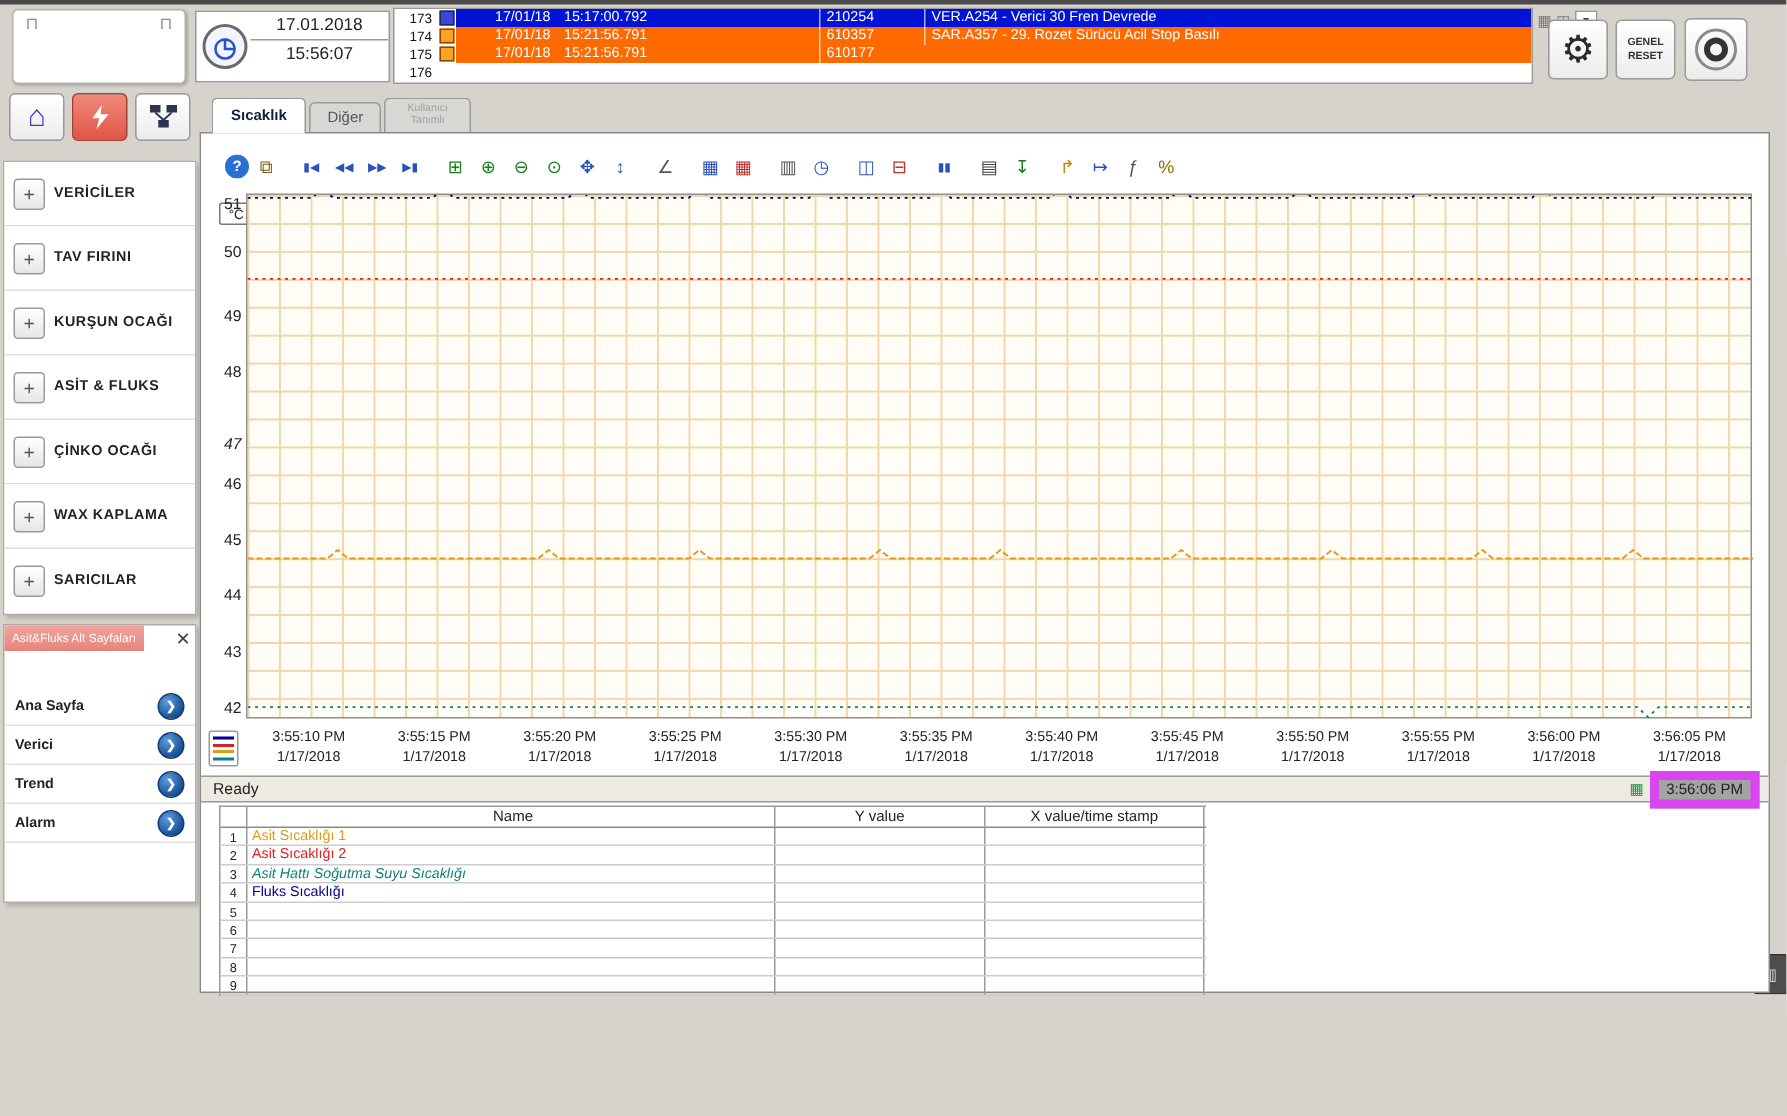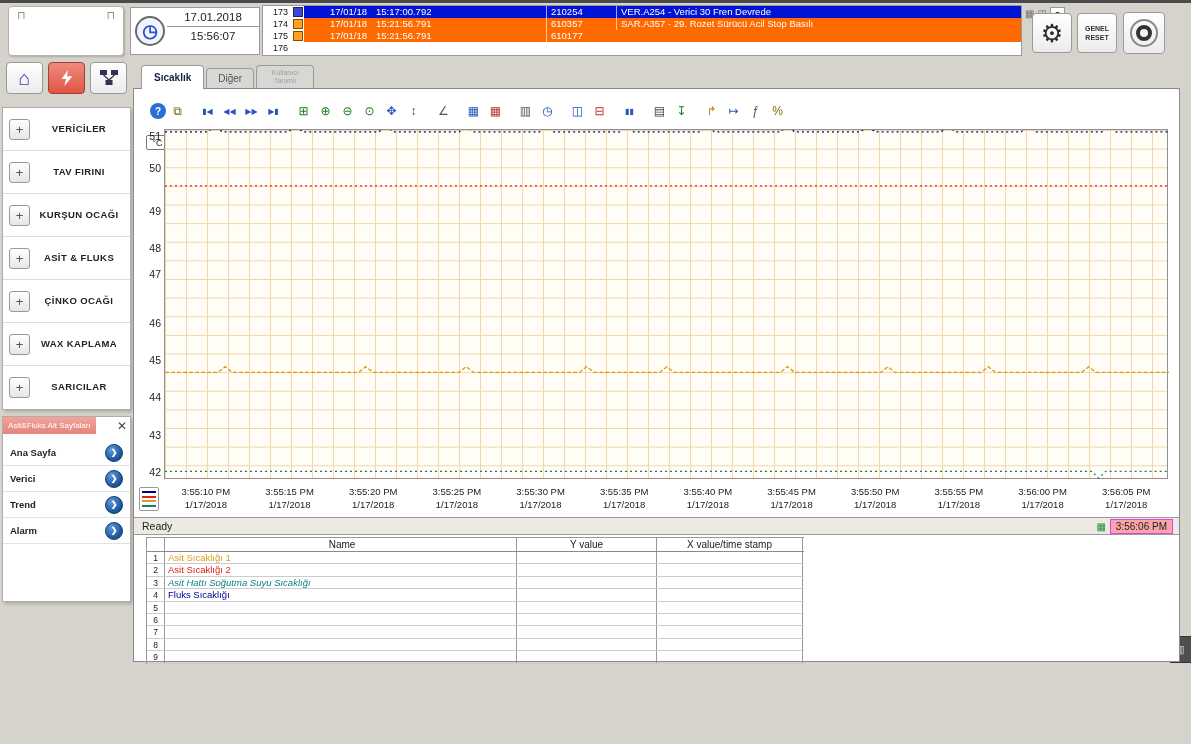--- a/index.html
+++ b/index.html
@@ -48,27 +48,27 @@
 
 #side-icons{left:6px;top:62px;display:flex;gap:5px}
 #side-icons .btn3d{width:37px;height:32px}
 #home-glyph{font-size:20px;color:#3b3bb8;font-weight:bold}
 #bolt-button{background:linear-gradient(#f08a7a,#e05545);border-color:#a04035}
 
 #sidebar-menu{left:2px;top:107px;width:129px;background:#fff;border:1px solid #b0ada5;box-shadow:2px 2px 3px rgba(0,0,0,.18)}
 .menu-item{display:flex;align-items:center;height:43px;border-bottom:1px solid #dcdcdc;background:#fff;cursor:pointer}
 .menu-item:last-child{border-bottom:none}
 .plus-btn{width:21px;height:21px;margin:0 4px 0 6px;background:linear-gradient(#fff,#e6e6e6);border:1px solid #999;border-radius:3px;font-size:13px;color:#555;line-height:1;cursor:pointer}
-.menu-label{flex:1;text-align:center;font-size:9.5px;font-weight:bold;color:#222;letter-spacing:.4px;padding-right:6px;max-width:92px;margin:16px auto;line-height:1.5}
+.menu-label{flex:1;font-size:9.5px;font-weight:bold;color:#222;letter-spacing:.4px;padding-right:6px;max-width:92px;margin:16px auto;line-height:1.5}
 
 #subpanel{left:2px;top:416px;width:129px;height:186px;background:#fff;border:1px solid #b0ada5;box-shadow:2px 2px 3px rgba(0,0,0,.18)}
 #subpanel-header{display:flex;align-items:center;height:17px}
 #subpanel-title{background:linear-gradient(#f2a49c,#e4857c);color:#fff;font-size:8px;font-weight:normal;padding:2px 5px;height:100%;display:flex;align-items:center;white-space:nowrap}
 #subpanel-close{margin-left:auto;margin-right:3px;border:none;background:none;font-size:12px;color:#444;cursor:pointer;line-height:1}
-#subpanel-items{margin-top:6px}
+#subpanel-items{margin-top:24px}
 .sub-item{display:flex;align-items:center;height:26px;border-bottom:1px solid #e2e2e2;padding:0 7px;cursor:pointer}
 .sub-label{font-size:9.5px;font-weight:bold;color:#222;flex:1}
 .go-btn{width:18px;height:18px;border-radius:50%;border:1px solid #123c6e;background:radial-gradient(circle at 35% 30%,#5d9ce0,#1a5096 70%);display:flex;align-items:center;justify-content:center;cursor:pointer;padding:0}
 .go-glyph{color:#fff;font-size:8px;font-weight:bold}
 
 #tab-strip{left:141px;top:63px;height:25px;display:flex;align-items:flex-end;gap:2px;z-index:3}
 .tab{padding:4px 11px;font-size:10px;border:1px solid #9a9a9a;border-bottom:none;border-radius:4px 4px 0 0;background:#d7d7d4;color:#555;cursor:pointer}
 .tab.active{background:#fff;color:#102040;font-weight:bold;padding:6px 12px;position:relative;top:1px}
 .tab.disabled{color:#a0a0a0;font-size:7px;max-width:58px;text-align:center;line-height:1.15;padding:3px 6px}
 
@@ -85,21 +85,21 @@
 #plot svg{position:absolute;left:0;top:0}
 #x-axis{position:absolute;left:30px;top:396px;width:1004px;display:flex}
 .xtick{flex:1;text-align:center;font-size:9.5px;line-height:13px;color:#222}
 #traces-icon{position:absolute;left:5px;top:398px;width:20px;height:24px;border:1px solid #999;background:#fff;border-radius:2px;padding:3px 2px;display:flex;flex-direction:column;justify-content:space-between;cursor:pointer}
 #traces-icon i{display:block;height:2px}
 
 #status-bar{position:absolute;left:0;top:428px;width:100%;height:18px;background:#eceae2;border-top:1px solid #9a9a9a;border-bottom:1px solid #9a9a9a;display:flex;align-items:center}
 #status-ready{margin-left:8px;font-size:10.5px;color:#222}
 #status-right{margin-left:auto;margin-right:6px;display:flex;align-items:center;gap:4px}
 #status-grid{font-size:10px;color:#1e8e3e}
-#status-time{border:1px solid #d946ef;background:#fca5a5;font-size:10px;padding:1px 5px}
+#status-time{border:6px solid #d946ef;background:#a3a3a3;font-size:10px;padding:1px 5px}
 
 #value-table{position:absolute;left:12px;top:448px;width:658px;border-left:1px solid #999;border-top:1px solid #999}
 .tr{display:grid;grid-template-columns:18px 352px 140px 146px;border-bottom:1px solid #ccc;height:12.4px}
 .tr.head{height:14px;border-bottom:1px solid #8a8a8a}
 .td{border-right:1px solid #999;font-size:9.5px;line-height:12px;overflow:hidden;white-space:nowrap}
 .tr.head .td{font-size:10px;text-align:center;line-height:13px}
 .td.num{text-align:center;font-size:8.5px;color:#222}
 .td.name{padding-left:3px}
 
 #drawer-handle{left:1167px;top:636px;width:24px;height:27px;background:#4e4e4e;border:1px solid #333;border-right:none;border-radius:5px 0 0 5px;color:#cfcfcf;display:flex;align-items:center;justify-content:center;font-size:11px;cursor:pointer}
@@ -297,21 +297,21 @@
         <button class="tool" style="color: rgb(42, 82, 190); font-size: 12px;">↦</button>
         <button class="tool" style="color: rgb(85, 85, 85); font-size: 12px;">ƒ</button>
         <button class="tool" style="color: rgb(138, 109, 0); font-size: 12px;">%</button>
       </div>
     <div id="unit-box">°C</div>
     <div id="y-axis">
         <span class="ytick" style="top: 41.4547px;">51</span>
         <span class="ytick" style="top: 73px;">50</span>
         <span class="ytick" style="top: 116.002px;">49</span>
         <span class="ytick" style="top: 153.276px;">48</span>
-        <span class="ytick" style="top: 179px;">47</span>
+        <span class="ytick" style="top: 201px; font-style: italic;">47</span>
         <span class="ytick" style="top: 227.823px;">46</span>
         <span class="ytick" style="top: 265.097px;">45</span>
         <span class="ytick" style="top: 302.371px;">44</span>
         <span class="ytick" style="top: 339.644px;">43</span>
         <span class="ytick" style="top: 376.918px;">42</span>
       </div>
     <div id="plot">
       <svg width="1004" height="350" viewBox="0 0 1004 350">
           <polyline points="0.0,1.9 43.2,1.9 50.2,-4.8 57.2,1.9 123.5,1.9 130.5,-4.8 137.5,1.9 213.9,1.9 220.9,-4.8 227.9,1.9 294.2,1.9 301.2,-4.8 308.2,1.9 374.5,1.9 381.5,-4.8 388.5,1.9 454.8,1.9 461.8,-4.8 468.8,1.9 535.2,1.9 542.2,-4.8 549.2,1.9 615.5,1.9 622.5,-4.8 629.5,1.9 695.8,1.9 702.8,-4.8 709.8,1.9 776.1,1.9 783.1,-4.8 790.1,1.9 856.4,1.9 863.4,-4.8 870.4,1.9 936.8,1.9 943.8,-4.8 950.8,1.9 1004.0,1.9" fill="none" stroke="#000090" stroke-width="1.3" stroke-dasharray="2 3"></polyline>
           <polyline points="0.0,55.9 1004.0,55.9" fill="none" stroke="#e02020" stroke-width="1.3" stroke-dasharray="2 3"></polyline>

